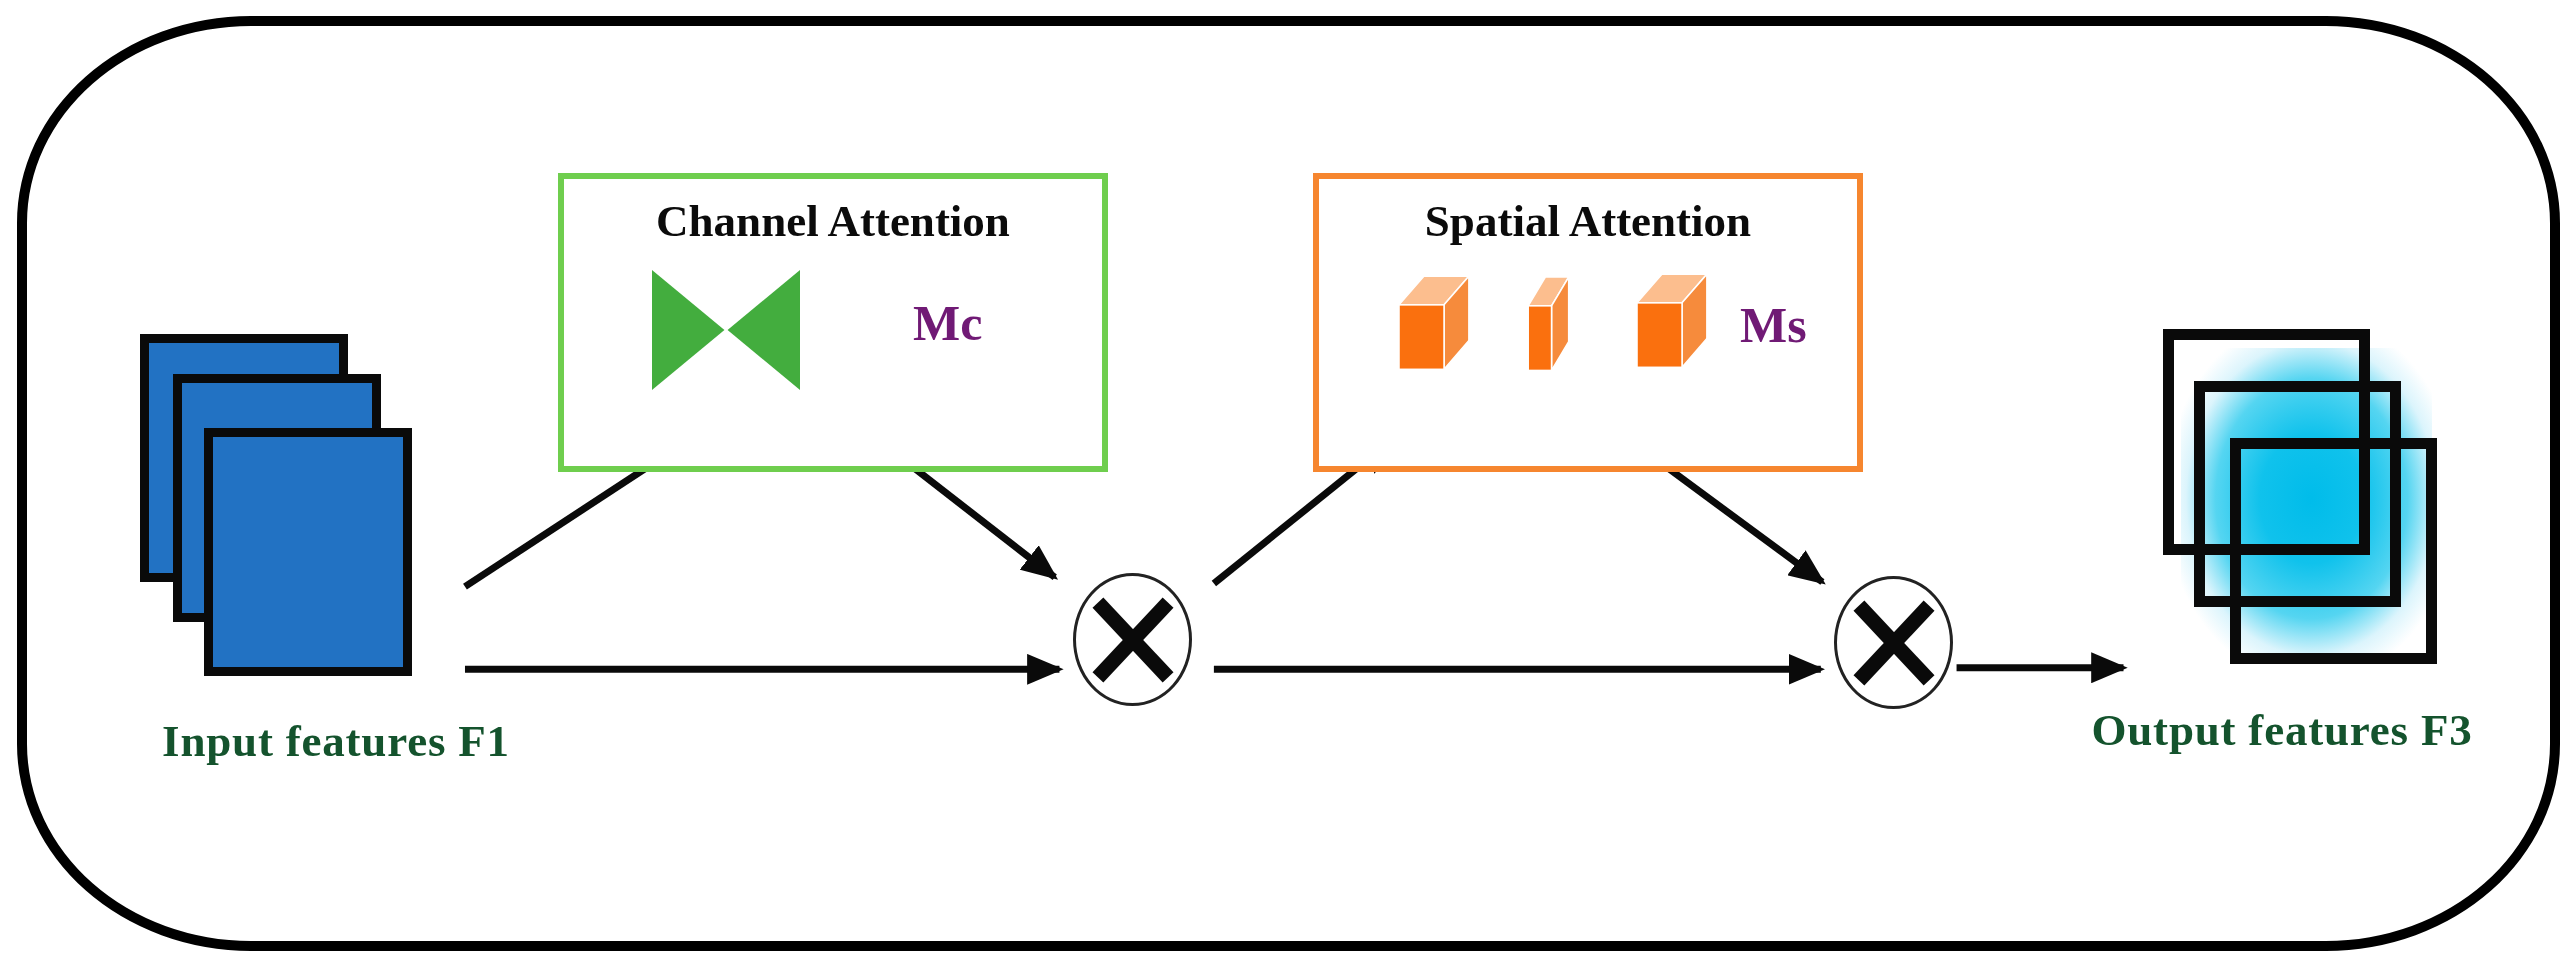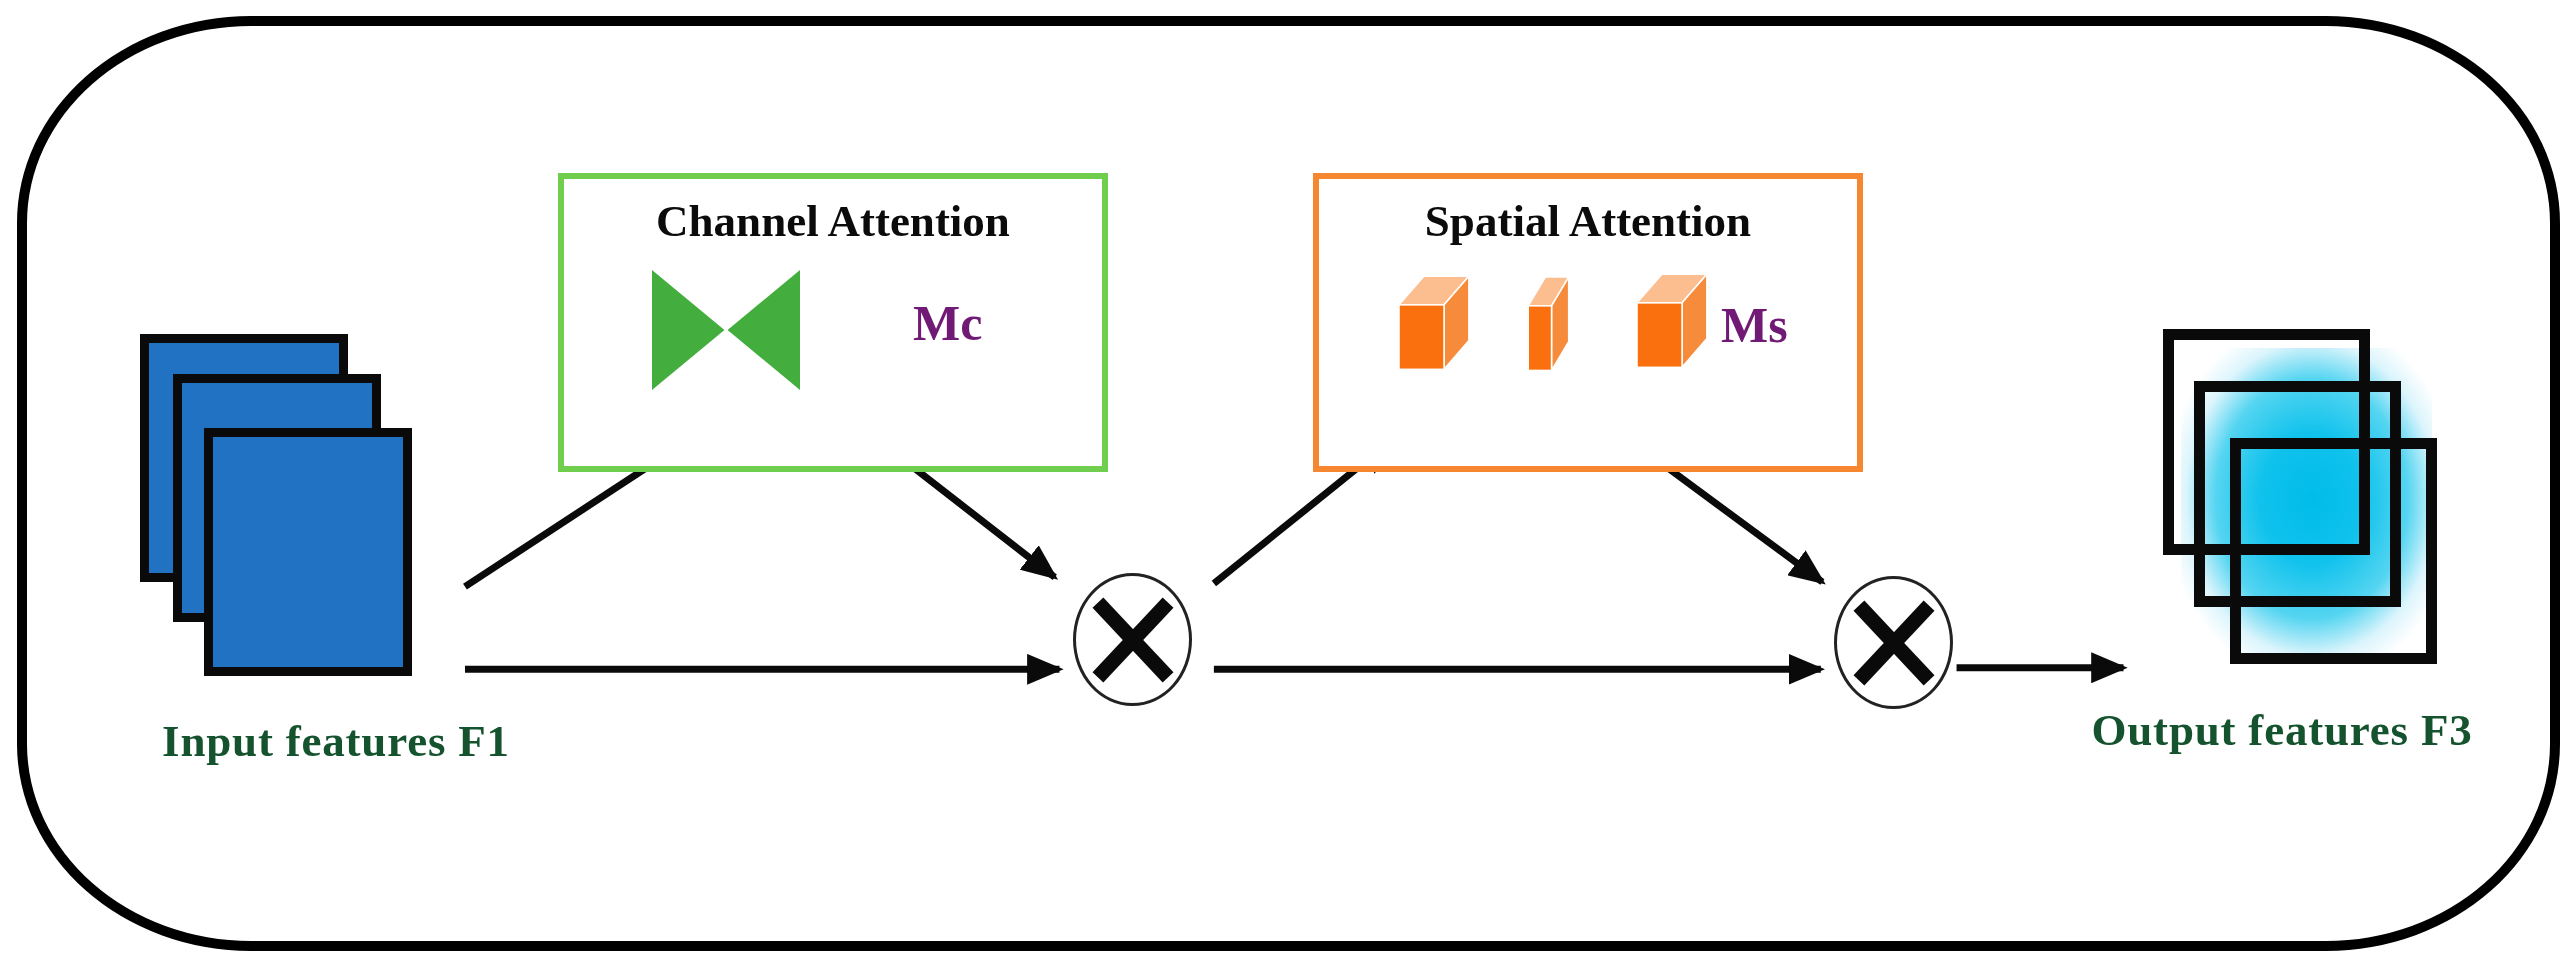--- a/index.html
+++ b/index.html
@@ -32,21 +32,21 @@
 
   
   .attn-box { position:absolute; top:173px; width:550px; height:299px; background:#fff; }
   .attn-box.channel { left:558px;  border:6.2px solid #6FCE4E; }
   .attn-box.spatial { left:1304px; border:6.2px solid #F6862F;margin-left:9px; }
   .attn-title { width:100%; text-align:center; margin-top:15.6px;
                 font-size:45px; font-weight:bold; color:#0b0b0b; }
   .bowtie { position:absolute; left:88px; top:91px; }
   .m-label { position:absolute; font-size:50px; font-weight:bold; color:#701a75; }
   .m-label.mc { left:349px; top:115px; }
-  .m-label.ms { left:402px; top:117px; }
+  .m-label.ms { left:421px; top:117px; }
   .cube { position:absolute; }
   .cube.c1 { left:80px; top:97px; }
   .cube.c2 { left:209px; top:98px; }
   .cube.c3 { left:318px; top:95px; }
 
   
   .mult {
     position:absolute; width:119px; height:133px; background:#fff;
     border:3.1px solid #222; border-radius:50%;
     display:flex; align-items:center; justify-content:center;

